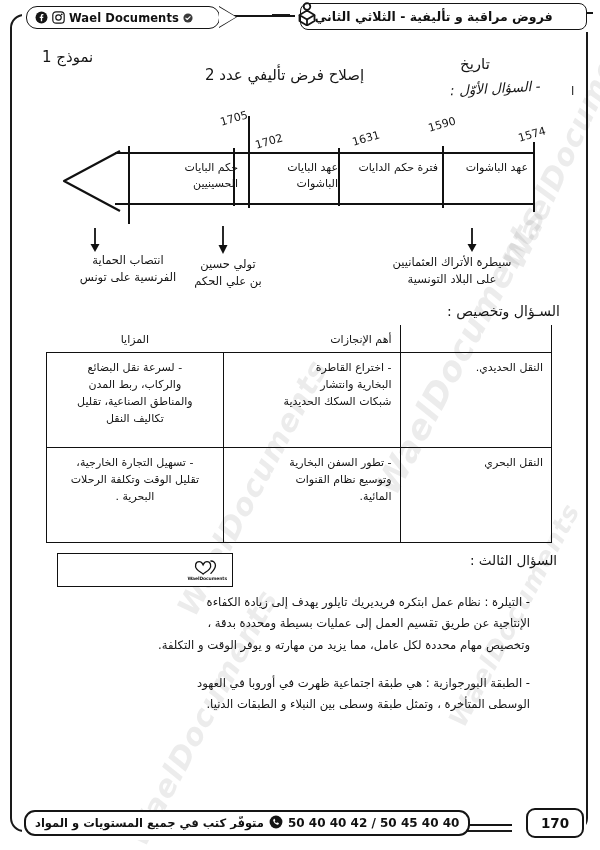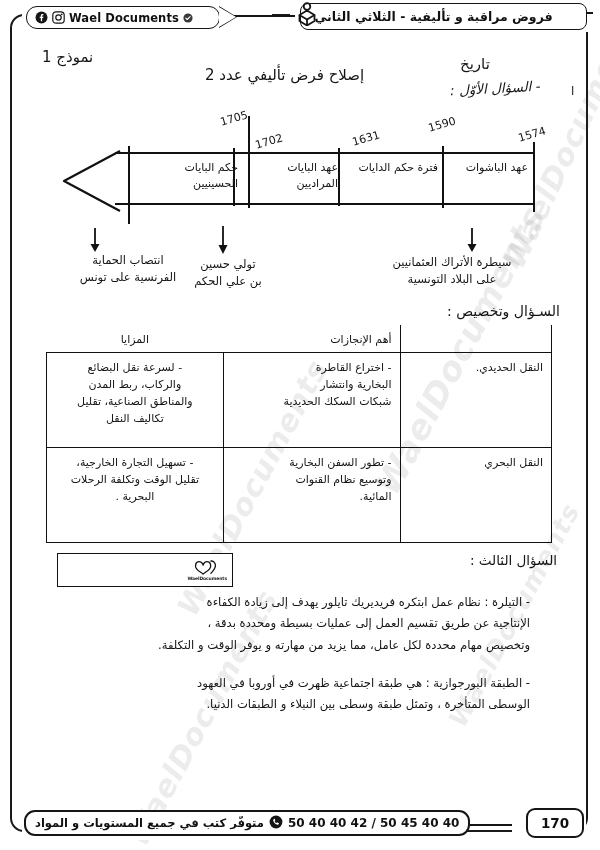--- a/index.html
+++ b/index.html
@@ -420,21 +420,21 @@
 
   <div class="tl-date" style="left:150px; top:-28px;">1705</div>
   <div class="tl-date" style="left:185px; top:-5px;">1702</div>
   <div class="tl-date" style="left:282px; top:-8px;">1631</div>
   <div class="tl-date" style="left:358px; top:-22px;">1590</div>
   <div class="tl-date" style="left:448px; top:-12px;">1574</div>
 
   <div class="tl-seg-label" style="left:72px;  width:96px;">حكم البايات
 الحسينيين</div>
   <div class="tl-seg-label" style="left:184px; width:84px;">عهد البايات
-المراديين</div>
+الباشوات</div>
   <div class="tl-seg-label" style="left:280px; width:88px;">فترة حكم
 الدايات</div>
   <div class="tl-seg-label" style="left:382px; width:76px;">عهد
 الباشوات</div>
 </div>
 
 <div class="note-arrow" style="left:88px; top:228px;">
   <svg width="14" height="26" viewBox="0 0 14 26" aria-hidden="true">
     <path d="M7 0 L7 20" stroke="#111" stroke-width="1.8" fill="none"></path>
     <path d="M2.5 16 L7 24 L11.5 16 Z" fill="#111"></path>

